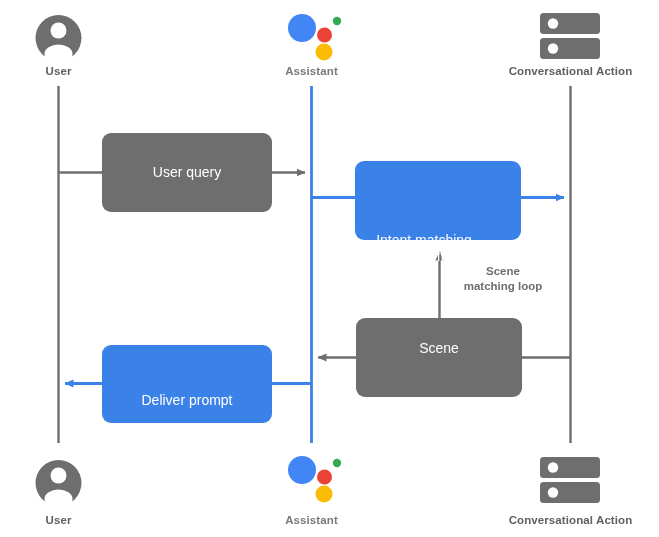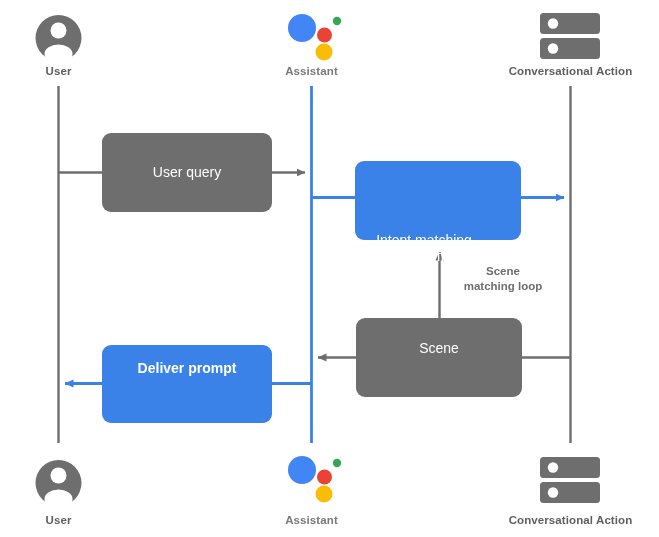--- a/index.html
+++ b/index.html
@@ -175,20 +175,20 @@
 
   <div class="node-label" style="position:absolute; left:334px; top:184px; width:180px;margin-top:48px;">
     <div>Intent matching</div>
     <div>and loop filling</div>
   </div>
 
   <div class="node-label" style="position:absolute; left:356px; top:340px; width:166px;">
     <div>Scene</div>
   </div>
 
-  <div class="node-label" style="position:absolute; left:102px; top:360px; width:170px;font-weight:bold;">Deliver prompt</div>
+  <div class="node-label" style="position:absolute; left:102px; top:392px; width:170px;">Deliver prompt</div>
 
   <div class="loop-label" style="position:absolute; left:443px; top:264px; width:120px;">
     <div>Scene</div>
     <div>matching loop</div>
   </div>
 
 </div>
 
 </body></html>

